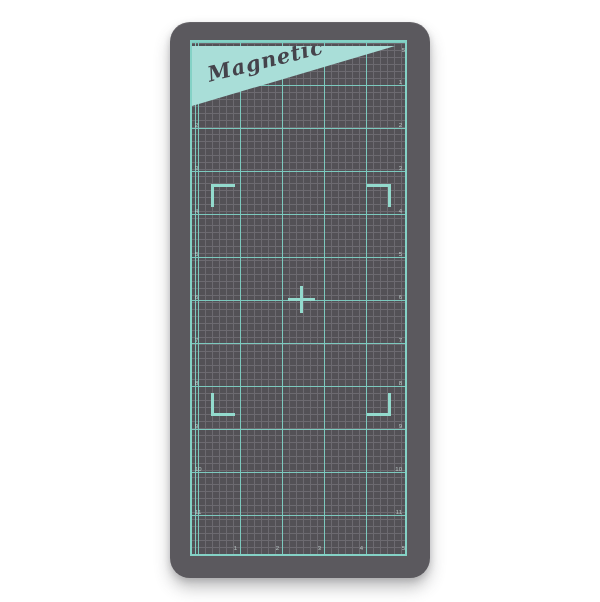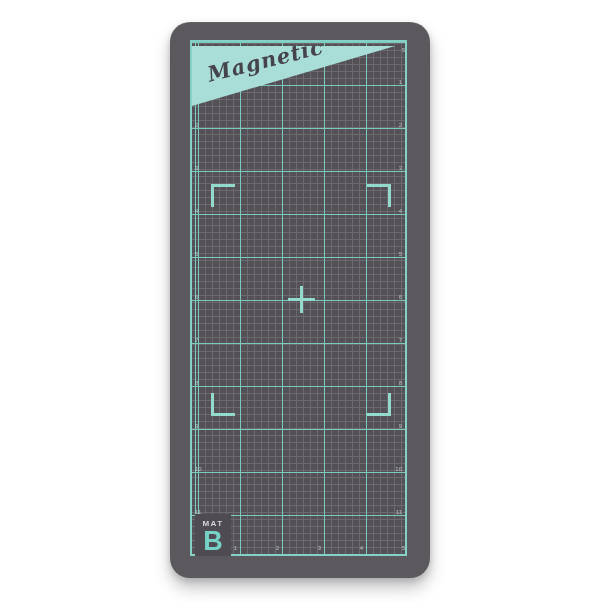--- a/index.html
+++ b/index.html
@@ -187,20 +187,16 @@
 
       <div class="center-cross">
         <div class="h"></div>
         <div class="v"></div>
       </div>
 
       <div class="banner">
         <div class="banner-label">Magnetic</div>
       </div>
 
-      <div class="mat-label">
-        <div class="prefix">MAT</div>
-        <div class="letter">B</div>
-      </div>
 
     </div>
   </div>
 </div>
 
 </body></html>

